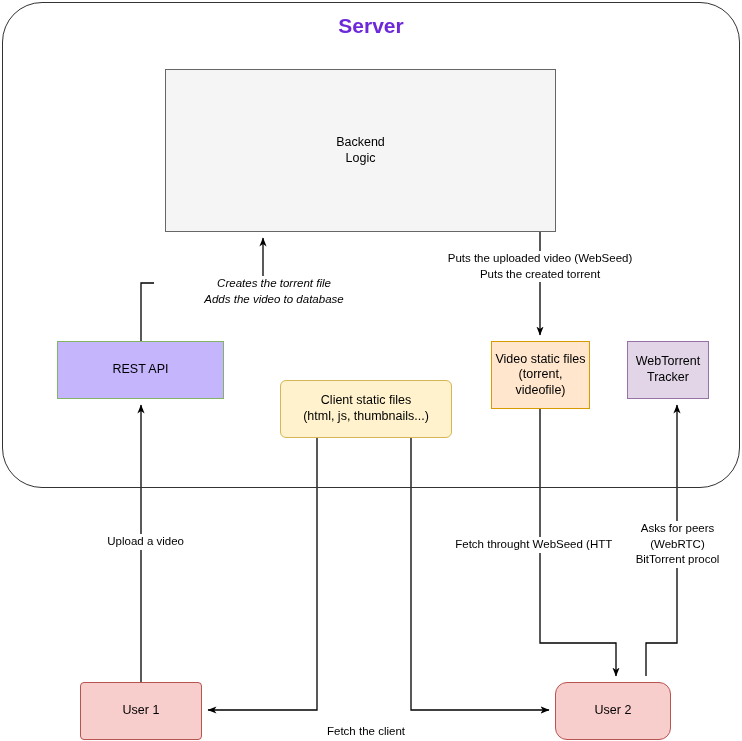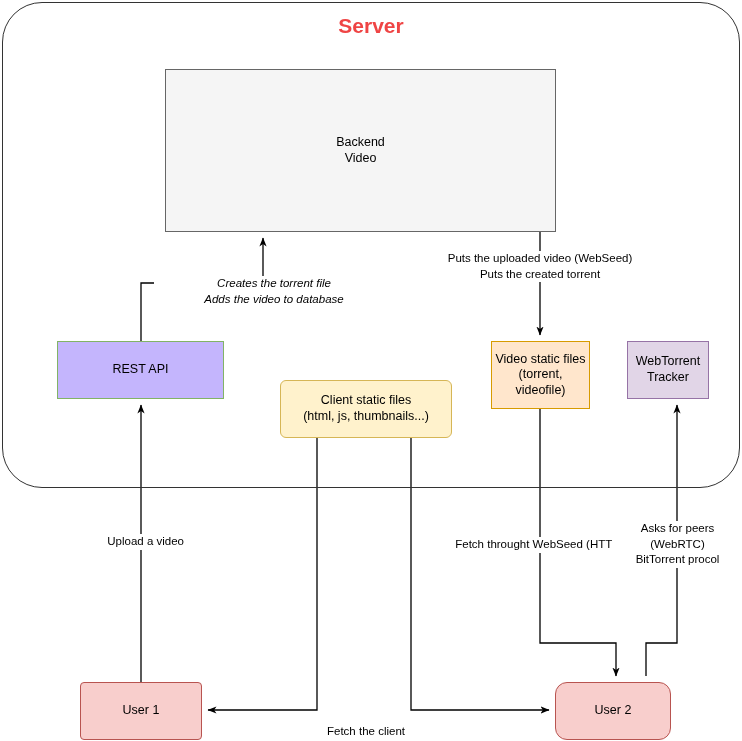--- a/index.html
+++ b/index.html
@@ -41,21 +41,21 @@
     border-radius: 40px;
     align-items: flex-start;
     justify-content: center;
     z-index: 1;
   }
   .server-title {
     position: absolute;
     z-index: 4;
     font-size: 21px;
     font-weight: bold;
-    color: #ef4444;
+    color: #6d28d9;
     text-align: center;
     font-family: "Liberation Sans", sans-serif;
   }
   .edge-label {
     position: absolute;
     z-index: 5;
     font-size: 11.5px;
     color: #000000;
     text-align: center;
     line-height: 1.35;
@@ -86,21 +86,21 @@
         <path d="M 141 682 L 141 405" marker-end="url(#arrowend)"></path>
         <path d="M 317 399 L 317 710 L 208 710" marker-end="url(#arrowend)"></path>
         <path d="M 411 399 L 411 710 L 549 710" marker-end="url(#arrowend)"></path>
         <path d="M 540 399 L 540 643 L 616 643 L 616 676" marker-end="url(#arrowend)"></path>
         <path d="M 646 676 L 646 643 L 677 643 L 677 405" marker-end="url(#arrowend)"></path>
       </g>
   </svg>
 
   <div id="nodes-group">
       <div class="node" style="left: 165px; top: 69px; width: 391px; height: 163px; background: rgb(245, 245, 245); border: 1.3px solid rgb(102, 102, 102); border-radius: 0px; font-size: 12.5px;">Backend
-Video</div>
+Logic</div>
       <div class="node" style="left: 57px; top: 341px; width: 167px; height: 58px; background: #c4b5fd; border: 1.3px solid rgb(130, 179, 102); border-radius: 0px; font-size: 12.5px;">REST API</div>
       <div class="node" style="left: 280px; top: 341px; width: 172px; height: 58px; background: rgb(255, 242, 204); border: 1.3px solid rgb(214, 182, 86); border-radius: 6px; font-size: 12.5px; margin-top: 39px;">Client static files
 (html, js, thumbnails...)</div>
       <div class="node" style="left: 491px; top: 341px; width: 99px; height: 68px; background: rgb(255, 230, 204); border: 1.3px solid rgb(215, 155, 0); border-radius: 0px; font-size: 12.5px;">Video static files
 (torrent, videofile)</div>
       <div class="node" style="left: 627px; top: 341px; width: 82px; height: 58px; background: rgb(225, 213, 231); border: 1.3px solid rgb(150, 115, 166); border-radius: 0px; font-size: 12.5px;">WebTorrent
 Tracker</div>
       <div class="node" style="left: 80px; top: 682px; width: 122px; height: 58px; background: rgb(248, 206, 204); border: 1.3px solid rgb(184, 84, 80); border-radius: 4px; font-size: 12.5px;">User 1</div>
       <div class="node" style="left: 555px; top: 682px; width: 116px; height: 58px; background: rgb(248, 206, 204); border: 1.3px solid rgb(184, 84, 80); border-radius: 12px; font-size: 12.5px;">User 2</div>
     </div>

